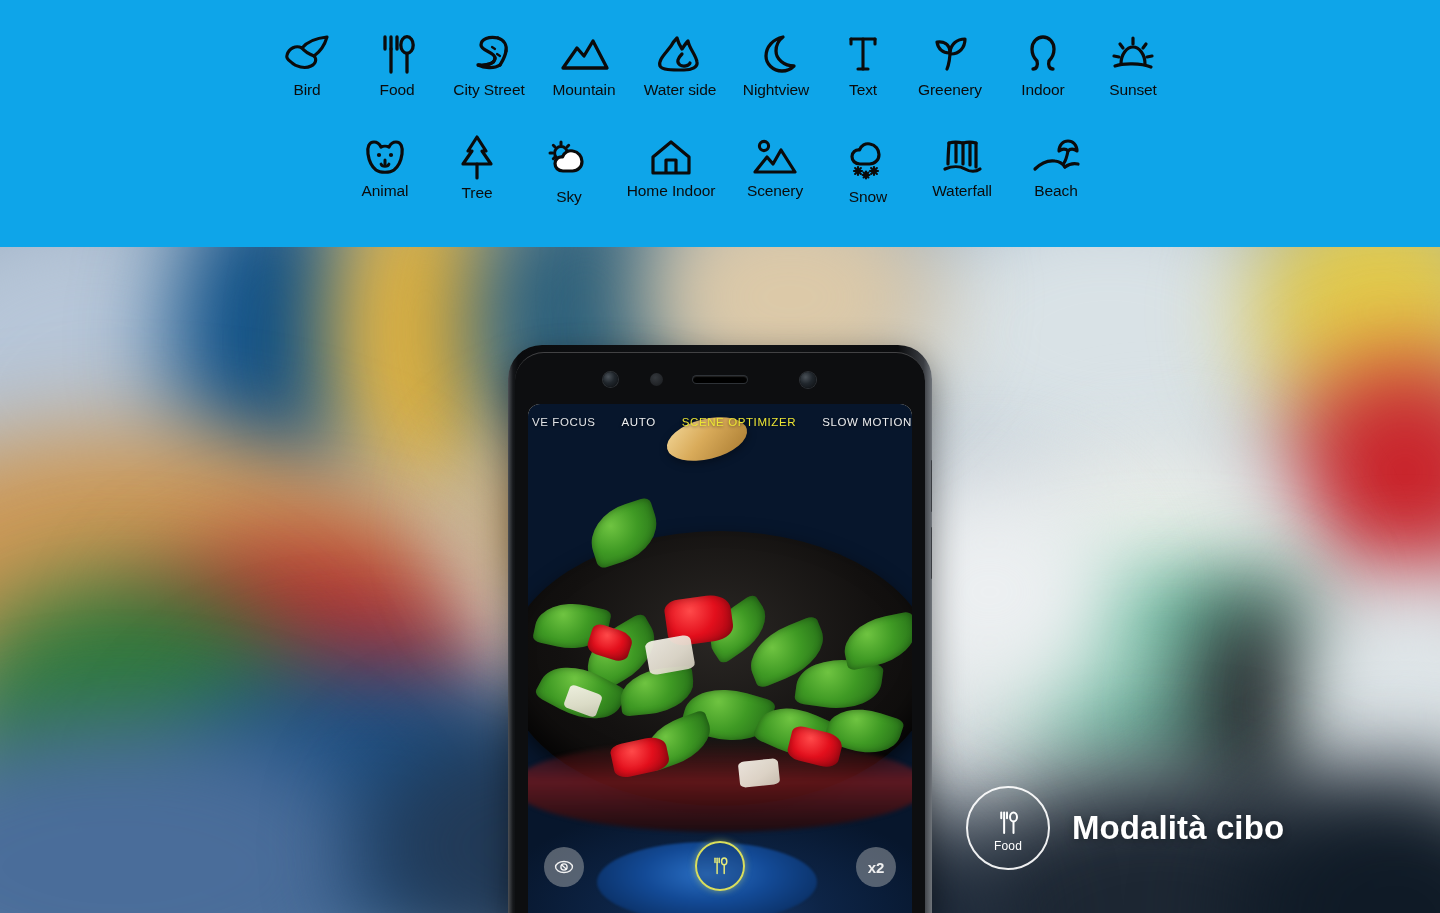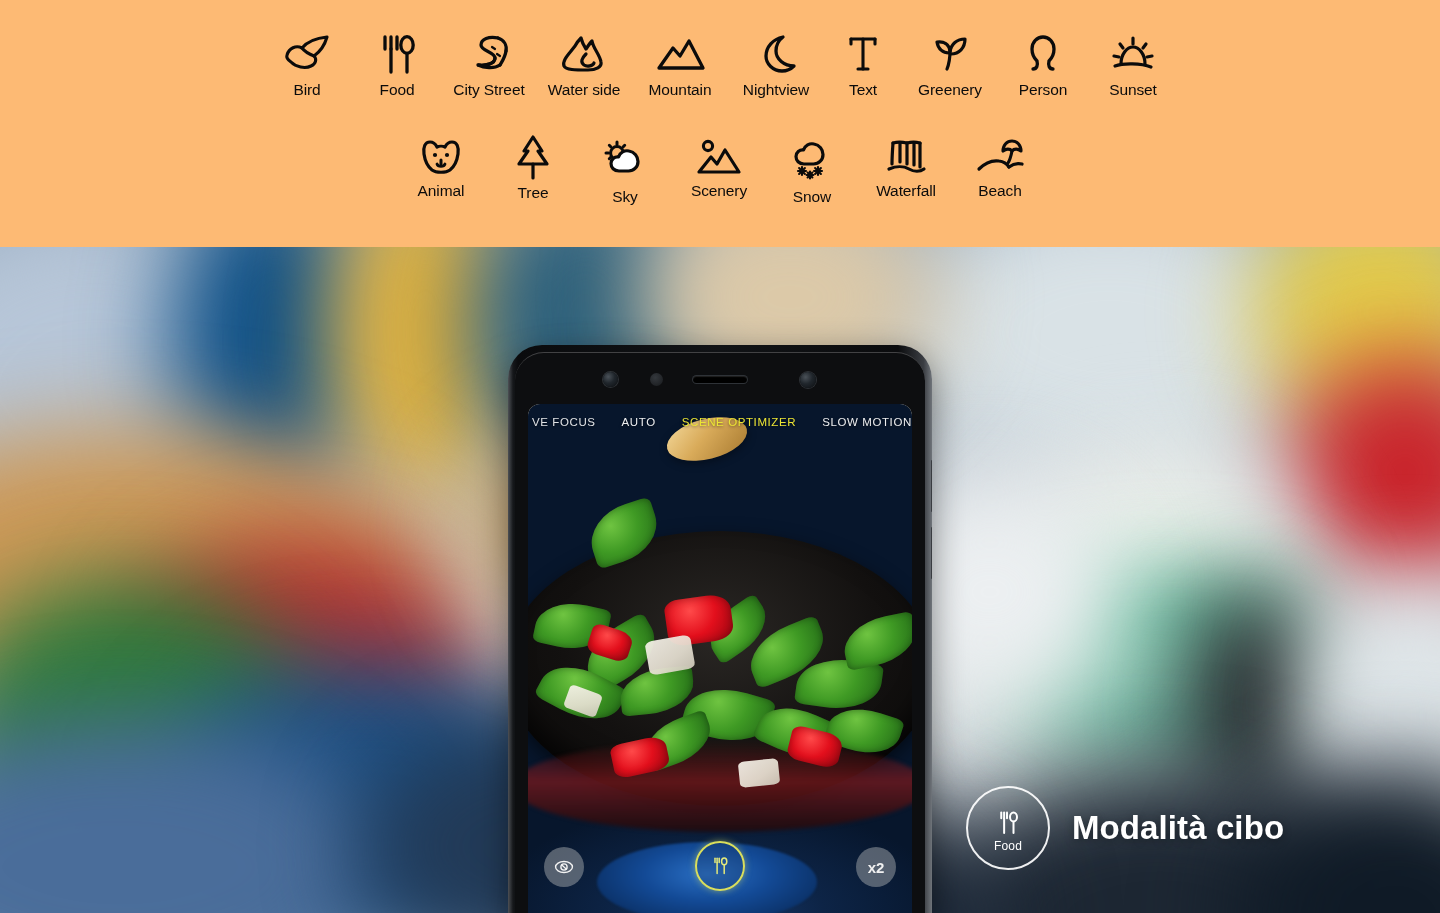--- a/index.html
+++ b/index.html
@@ -18,21 +18,21 @@
     height: 913px;
     overflow: hidden;
   }
 
   
   #scene-panel {
     position: absolute;
     left: 0; top: 0;
     width: 1440px;
     height: 247px;
-    background: #fdba74;
+    background: #0ea5e9;
     z-index: 5;
   }
 
   .scene-row {
     position: absolute;
     display: flex;
     align-items: flex-start;
   }
   #scene-row-1 { left: 0; top: 24px; width: 1440px; justify-content: center; }
   #scene-row-2 { left: 0; top: 131px; width: 1440px; justify-content: center; }
@@ -480,34 +480,34 @@
             <path d="M30 19 L33 21" stroke="#0b0b0b" stroke-width="2.2" stroke-linecap="round"></path>
             <path d="M35 26 L38 28" stroke="#0b0b0b" stroke-width="2.2" stroke-linecap="round"></path>
           </svg>
         </span>
         <span class="scene-lbl">City Street</span>
       </div>
 
       <div class="scene-item" style="width:96px;">
         <span class="scene-ico">
           <svg width="58" height="50" viewBox="0 0 58 50">
+            <path d="M8 40 L22 20 L29 28 L38 13 L52 40 Z" fill="none" stroke="#0b0b0b" stroke-width="3.3" stroke-linejoin="round"></path>
+          </svg>
+        </span>
+        <span class="scene-lbl">Mountain</span>
+      </div>
+
+      <div class="scene-item" style="width:96px;">
+        <span class="scene-ico">
+          <svg width="58" height="50" viewBox="0 0 58 50">
             <path d="M9 38 C7 32 14 26 20 18 C22 14 24 12 26 10 C27 14 29 18 31 21 C33 18 35 15 37 13 C38 20 45 27 46 34 C47 39 41 42 33 42 C20 42 11 42 9 38 Z" fill="none" stroke="#0b0b0b" stroke-width="3.2" stroke-linejoin="round"></path>
             <path d="M31 26 C27 30 25 34 29 37 C32 39 38 38 39 35" fill="none" stroke="#0b0b0b" stroke-width="3.2" stroke-linecap="round"></path>
           </svg>
         </span>
         <span class="scene-lbl">Water side</span>
-      </div>
-
-      <div class="scene-item" style="width:96px;">
-        <span class="scene-ico">
-          <svg width="58" height="50" viewBox="0 0 58 50">
-            <path d="M8 40 L22 20 L29 28 L38 13 L52 40 Z" fill="none" stroke="#0b0b0b" stroke-width="3.3" stroke-linejoin="round"></path>
-          </svg>
-        </span>
-        <span class="scene-lbl">Mountain</span>
       </div>
 
       <div class="scene-item" style="width:96px;">
         <span class="scene-ico">
           <svg width="52" height="50" viewBox="0 0 52 50">
             <path d="M33 9 C23 11 16 19 16 28 C16 36 23 43 32 43 C37 43 41 41 44 38 C34 38 26 31 26 23 C26 17 29 12 33 9 Z" fill="none" stroke="#0b0b0b" stroke-width="3.3" stroke-linejoin="round"></path>
           </svg>
         </span>
         <span class="scene-lbl">Nightview</span>
       </div>
@@ -537,21 +537,21 @@
         </span>
         <span class="scene-lbl">Greenery</span>
       </div>
 
       <div class="scene-item" style="width:90px;">
         <span class="scene-ico">
           <svg width="52" height="50" viewBox="0 0 52 50">
             <path d="M16 41 C20 41 21 37 20 33 C17 30 15 25 15 21 C15 14 20 9 26 9 C32 9 37 14 37 21 C37 25 35 30 32 33 C31 37 32 41 36 41" fill="none" stroke="#0b0b0b" stroke-width="3.3" stroke-linecap="round" stroke-linejoin="round"></path>
           </svg>
         </span>
-        <span class="scene-lbl">Person</span>
+        <span class="scene-lbl">Indoor</span>
       </div>
 
       <div class="scene-item" style="width:90px;">
         <span class="scene-ico">
           <svg width="56" height="50" viewBox="0 0 56 50">
             <g fill="none" stroke="#0b0b0b" stroke-width="3.2" stroke-linecap="round">
               <path d="M16 36 C16 26 22 19 28 19 C34 19 40 26 40 36"></path>
               <path d="M10 38 C18 35 36 35 46 39"></path>
               <path d="M28 10 V16"></path>
               <path d="M15 16 L18 20"></path>
@@ -604,20 +604,29 @@
               <path d="M27.7 10.3 L26 12"></path>
                 <path d="M14 22 L12.3 23.7"></path>
             </g>
             <path d="M22 36 C17 36 14 32.5 14 28.5 C14 24.5 17.5 21.5 21.5 22 C23 17.5 27.5 15 32 16 C37.5 17 41 21.5 41 26.5 C41 31.8 37 36 31.5 36 Z" fill="#ffffff" stroke="#0b0b0b" stroke-width="3.2" stroke-linejoin="round"></path>
           </svg>
         </span>
         <span class="scene-lbl">Sky</span>
       </div>
 
 
+      <div class="scene-item" style="width:112px;">
+        <span class="scene-ico" style="height:52px;">
+          <svg width="56" height="48" viewBox="0 0 56 48">
+            <path d="M10 24 L28 9 L46 24 V40 H10 Z" fill="none" stroke="#0b0b0b" stroke-width="3.2" stroke-linejoin="round"></path>
+            <path d="M23 40 V27 H33 V40" fill="none" stroke="#0b0b0b" stroke-width="3.2" stroke-linejoin="round"></path>
+          </svg>
+        </span>
+        <span class="scene-lbl">Home Indoor</span>
+      </div>
 
       <div class="scene-item" style="width:96px;">
         <span class="scene-ico" style="height:52px;">
           <svg width="56" height="48" viewBox="0 0 56 48">
             <circle cx="17" cy="13" r="4.6" fill="none" stroke="#0b0b0b" stroke-width="3.1"></circle>
             <path d="M8 39 L20 24 L26 31 L34 17 L48 39 Z" fill="none" stroke="#0b0b0b" stroke-width="3.2" stroke-linejoin="round"></path>
           </svg>
         </span>
         <span class="scene-lbl">Scenery</span>
       </div>

